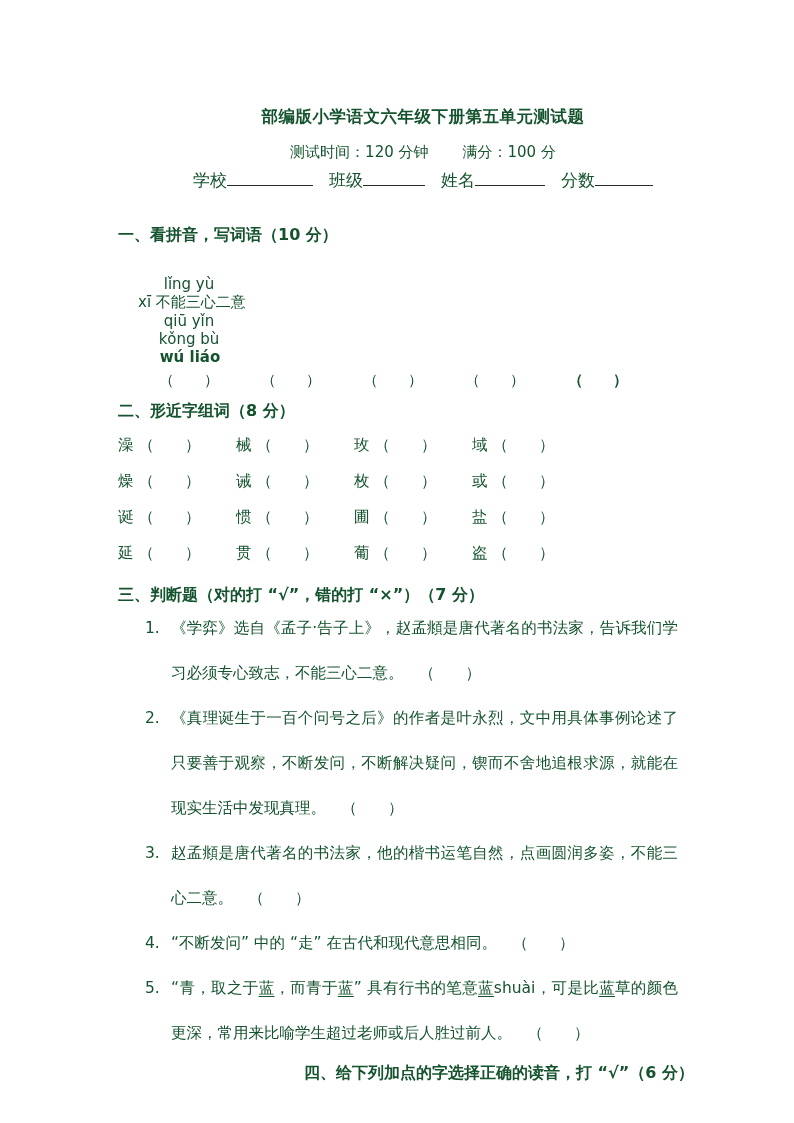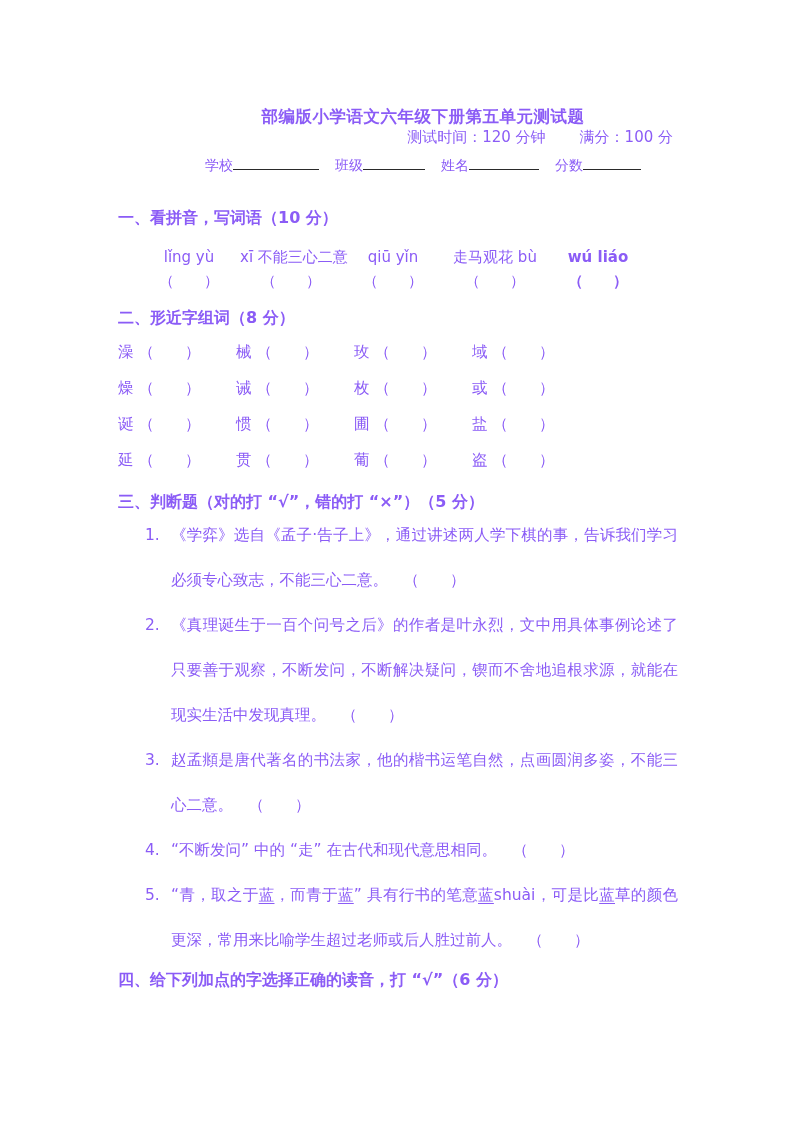--- a/index.html
+++ b/index.html
@@ -5,47 +5,46 @@
   html, body {
     margin: 0;
     padding: 0;
     background: #ffffff;
   }
   .page {
     position: relative;
     width: 794px;
     height: 1123px;
     background: #ffffff;
-    color: #8b5cf6;
+    color: #14532d;
     font-family: "DejaVu Sans", sans-serif;
     overflow: hidden;
     box-sizing: border-box;
     padding: 106px 100px 0 118px;
   }
   .header-block {
     width: 500px;
     margin: 0 auto 0 55px;
     text-align: center;
   }
   .doc-title {
     font-size: 16.5px;
     font-weight: 700;
     letter-spacing: 0.5px;
     white-space: nowrap;
   }
   .meta-line {
-    margin-top: 0;
+    margin-top: 15px;
     font-size: 15px;
     white-space: nowrap;
-    text-align: right;
   }
   .meta-line .meta-gap { display: inline-block; width: 34px; }
   .info-line {
     margin-top: 7px;
-    font-size: 14px;
+    font-size: 17px;
     white-space: nowrap;
   }
   .blank {
     display: inline-block;
     border-bottom: 1.4px solid #2a2a2a;
     height: 15px;
     vertical-align: baseline;
     margin-right: 16px;
   }
   .blank.w1 { width: 86px; }
@@ -58,31 +57,31 @@
     font-weight: 700;
     white-space: nowrap;
   }
   .sec1-heading { margin-top: 33px; }
 
   .pinyin-row, .paren-row {
     display: flex;
     width: 512px;
     margin-left: 20px;
   }
-  .pinyin-row { margin-top: 19px; }
+  .pinyin-row { margin-top: 29px; flex-direction: column; }
   .paren-row { margin-top: 5px; }
   .pw, .pp {
     width: 102px;
     text-align: center;
     font-size: 15px;
     white-space: nowrap;
   }
   .pw:nth-child(5), .pp:nth-child(5) { width: 104px; font-weight: bold; }
 
-  .sec2-heading { margin-top: 17px; }
+  .sec2-heading { margin-top: 11px; }
   .char-grid {
     width: 472px;
     display: grid;
     grid-template-columns: repeat(4, 1fr);
     row-gap: 15px;
     margin-top: 13px;
     font-size: 15.5px;
   }
   .char-cell { white-space: nowrap; }
   .char-cell .bracket { margin-left: 5px; }
@@ -101,21 +100,21 @@
   }
   .q-text {
     flex: 1;
     text-align: justify;
     padding-right: 16px;
   }
   .u {
     text-decoration: underline;
     text-underline-offset: 3px;
   }
-  .sec4-heading { margin-top: 7px; }
+  .sec4-heading { margin-top: 7px; text-align: right; }
 </style>
 </head>
 <body>
 
 <div class="page">
 
   <div class="header-block">
     <div class="doc-title">部编版小学语文六年级下册第五单元测试题</div>
     <div class="meta-line">
       <span>测试时间：120 分钟</span><span class="meta-gap"></span><span>满分：100 分</span>
@@ -123,21 +122,21 @@
     <div class="info-line">
       <span>学校</span><span class="blank w1"></span><span>班级</span><span class="blank w2"></span><span>姓名</span><span class="blank w3"></span><span>分数</span><span class="blank w4"></span>
     </div>
   </div>
 
   <div class="sec-heading sec1-heading">一、看拼音，写词语（10 分）</div>
   <div class="pinyin-row">
     <span class="pw">lǐng yù</span>
     <span class="pw">xī 不能三心二意</span>
     <span class="pw">qiū yǐn</span>
-    <span class="pw">走马观花 bù</span>
+    <span class="pw">kǒng bù</span>
     <span class="pw">wú liáo</span>
   </div>
   <div class="paren-row">
     <span class="pp">（　　）</span>
     <span class="pp">（　　）</span>
     <span class="pp">（　　）</span>
     <span class="pp">（　　）</span>
     <span class="pp">（　　）</span>
   </div>
 
@@ -154,25 +153,25 @@
     <span class="char-cell"><span>诞</span><span class="bracket">（　　）</span></span>
     <span class="char-cell"><span>惯</span><span class="bracket">（　　）</span></span>
     <span class="char-cell"><span>圃</span><span class="bracket">（　　）</span></span>
     <span class="char-cell"><span>盐</span><span class="bracket">（　　）</span></span>
     <span class="char-cell"><span>延</span><span class="bracket">（　　）</span></span>
     <span class="char-cell"><span>贯</span><span class="bracket">（　　）</span></span>
     <span class="char-cell"><span>葡</span><span class="bracket">（　　）</span></span>
     <span class="char-cell"><span>盗</span><span class="bracket">（　　）</span></span>
   </div>
 
-  <div class="sec-heading sec3-heading">三、判断题（对的打 “√”，错的打 “×”）（5 分）</div>
+  <div class="sec-heading sec3-heading">三、判断题（对的打 “√”，错的打 “×”）（7 分）</div>
   <div class="questions">
     <div class="q">
       <span class="q-num">1.</span>
-      <span class="q-text">《学弈》选自《孟子·告子上》，通过讲述两人学下棋的事，告诉我们学习必须专心致志，不能三心二意。　（　　）</span>
+      <span class="q-text">《学弈》选自《孟子·告子上》，赵孟頫是唐代著名的书法家，告诉我们学习必须专心致志，不能三心二意。　（　　）</span>
     </div>
     <div class="q">
       <span class="q-num">2.</span>
       <span class="q-text">《真理诞生于一百个问号之后》的作者是叶永烈，文中用具体事例论述了只要善于观察，不断发问，不断解决疑问，锲而不舍地追根求源，就能在现实生活中发现真理。　（　　）</span>
     </div>
     <div class="q">
       <span class="q-num">3.</span>
       <span class="q-text">赵孟頫是唐代著名的书法家，他的楷书运笔自然，点画圆润多姿，不能三心二意。　（　　）</span>
     </div>
     <div class="q">

